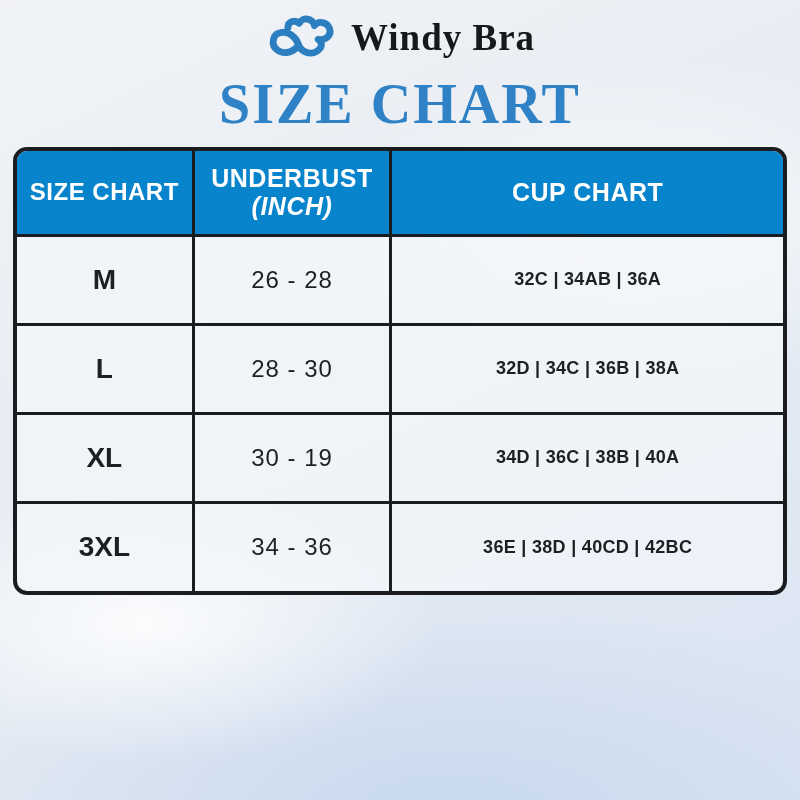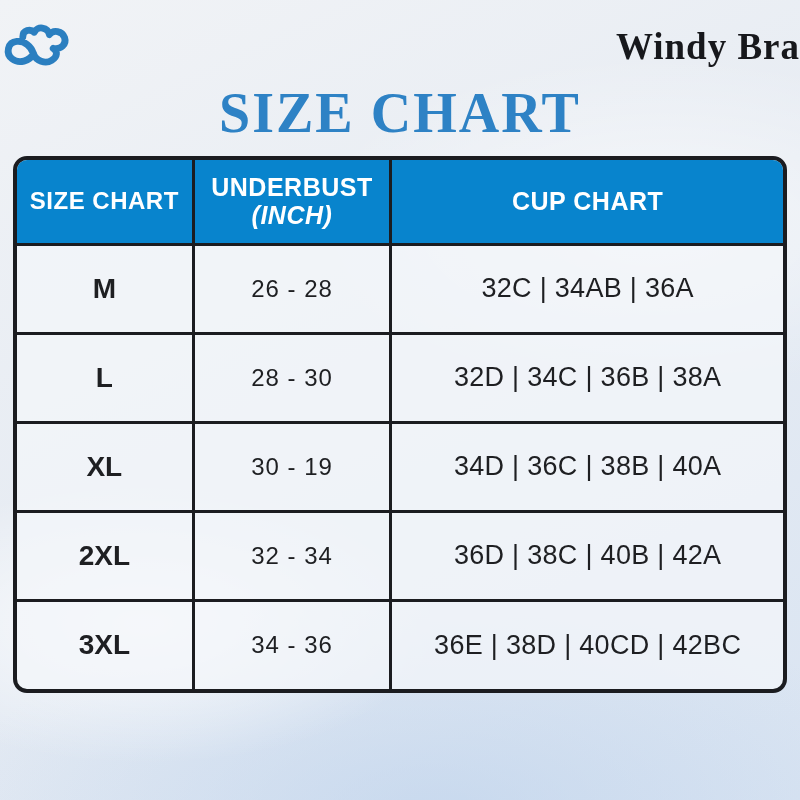--- a/index.html
+++ b/index.html
@@ -9,22 +9,22 @@
   }
   .page {
     width: 800px; height: 800px; box-sizing: border-box;
     background:
       radial-gradient(420px 200px at 18% 78%, rgba(255,255,255,0.85), rgba(255,255,255,0) 70%),
       radial-gradient(500px 240px at 82% 28%, rgba(255,255,255,0.6), rgba(255,255,255,0) 70%),
       radial-gradient(650px 300px at 55% 102%, rgba(186,208,235,0.6), rgba(186,208,235,0) 75%),
       linear-gradient(155deg, #f1f3f6 0%, #e7ecf3 45%, #d9e4f2 100%);
   }
   .brand-row {
-    display: flex; align-items: center; justify-content: space-between;
-    gap: 10px; padding-top: 16px; height: 60px;
+    display: flex; align-items: center; justify-content: center;
+    gap: 10px; padding-top: 7px; height: 60px;
   }
   .logo-icon { width: 76px; height: 58px; flex: 0 0 auto; }
   .brand-name {
     font-family: "Liberation Serif", serif;
     font-weight: 700; font-size: 37px; color: #17181c; letter-spacing: 1px;
   }
   .page-title {
     text-align: center; margin-top: 9px;
     font-family: "Liberation Serif", serif;
     font-weight: 700; font-size: 56px; line-height: 1;
@@ -50,21 +50,21 @@
   th {
     background: #0884cd; color: #ffffff;
     font-weight: 700; font-size: 25px; line-height: 1.15;
     letter-spacing: 0.5px;
   }
   th.col-size { font-size: 24px; }
   .h-sub { display: block; font-style: italic; }
   td { color: #1e1f22; }
   td.cell-size { font-weight: 700; font-size: 28px; }
   td.cell-underbust { font-size: 24px; letter-spacing: 1px; }
-  td.cell-cup { font-size: 27px; letter-spacing: 0.3px; }
+  td.cell-cup { font-size: 18px; letter-spacing: 0.3px; font-weight: bold; }
 </style>
 </head>
 <body>
 
 <div class="page">
 
   <div class="brand-row">
     <svg class="logo-icon" viewBox="0 0 100 72" aria-hidden="true">
       <path d="M44 46
                C 39 56, 25 60, 16 53
@@ -113,25 +113,20 @@
           <td class="cell-size">L</td>
           <td class="cell-underbust">28 - 30</td>
           <td class="cell-cup">32D | 34C | 36B | 38A</td>
         </tr>
         <tr>
           <td class="cell-size">XL</td>
           <td class="cell-underbust">30 - 19</td>
           <td class="cell-cup">34D | 36C | 38B | 40A</td>
         </tr>
         <tr>
-          <td class="cell-size">2XL</td>
-          <td class="cell-underbust">32 - 34</td>
-          <td class="cell-cup">36D | 38C | 40B | 42A</td>
-        </tr>
-        <tr>
           <td class="cell-size">3XL</td>
           <td class="cell-underbust">34 - 36</td>
           <td class="cell-cup">36E | 38D | 40CD | 42BC</td>
         </tr>
       </tbody>
     </table>
   </div>
 
 </div>
 

